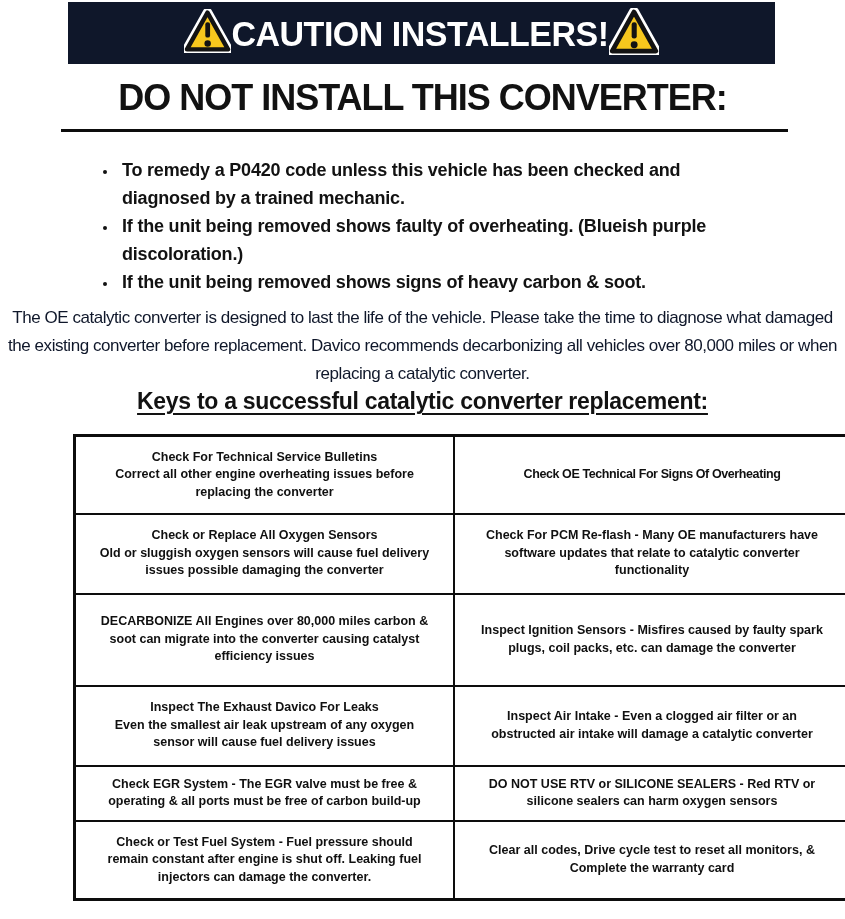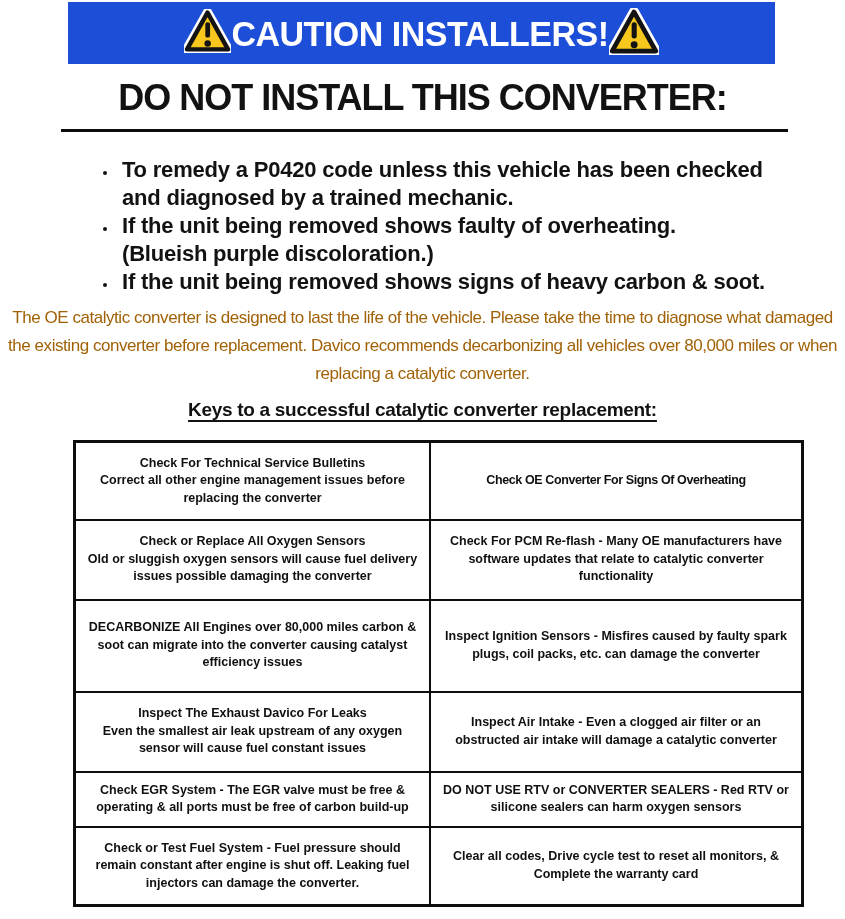--- a/index.html
+++ b/index.html
@@ -8,21 +8,21 @@
     font-family: "Liberation Sans", sans-serif;
     color: #121212;
     overflow: hidden;
   }
   .page { width: 845px; height: 919px; position: relative; }
 
   
   .banner {
     margin: 2px 0 12px 68px;
     width: 707px; height: 62px;
-    background: #1d4ed8;
+    background: #0f172a;
     display: flex; align-items: center; justify-content: center;
     gap: 0;
   }
   .banner-title {
     color: #ffffff;
     font-size: 34px; font-weight: 800;
     letter-spacing: -0.5px;
     white-space: nowrap;
     transform: scaleY(1.05);
   }
@@ -43,61 +43,61 @@
     width: 727px; height: 3px;
     background: #0d0d0d;
   }
 
   
   .warnings {
     margin: 24px 0 0 97px;
     padding-left: 21px;
     width: 648px;
     list-style: disc;
-    font-size: 22px; font-weight: 700;
+    font-size: 18px; font-weight: 700;
     letter-spacing: -0.2px;
     line-height: 28px;
   }
   .warnings li { margin: 0; padding-left: 4px; }
   .warnings li::marker { font-size: 14px; }
 
   
   .advisory {
     margin: 8px auto 0 auto;
     width: 833px;
     text-align: center;
     font-size: 17px; font-weight: 400;
     letter-spacing: -0.45px;
     line-height: 28px;
-    color: #a16207;
+    color: #0f172a;
   }
 
   
   .keys-heading {
-    margin-top: 11px;
+    margin-top: 0;
     text-align: center;
-    font-size: 19px; font-weight: 800;
+    font-size: 23px; font-weight: 800;
     letter-spacing: -0.3px;
     text-decoration: underline;
     text-decoration-thickness: 2px;
     text-underline-offset: 4px;
   }
 
   
   table.keys {
     margin: 19px 0 0 73px;
     width: 697px;
     border-collapse: collapse;
     table-layout: fixed;
     border: 3px solid #0d0d0d;
   }
   table.keys td {
     border: 2px solid #0d0d0d;
     text-align: center; vertical-align: middle;
-    padding: 4px 8px;
+    padding: 4px 20px;
     font-size: 12.5px; font-weight: 700;
     line-height: 1.4;
     color: #101010;
   }
   td.col-left  { width: 337px; }
   td.col-right { width: 354px; }
   tr.r1 { height: 78px; } tr.r2 { height: 80px; margin-left: 36px; } tr.r3 { height: 92px; }
   tr.r4 { height: 80px; } tr.r5 { height: 55px; margin-top: 47px; } tr.r6 { height: 79px; }
   .cell-big { font-size: 15px; letter-spacing: -0.4px; }
 </style>
@@ -138,24 +138,24 @@
 
   <p class="advisory">The OE catalytic converter is designed to last the life of the vehicle. Please take the time to diagnose what damaged the existing converter before replacement. Davico recommends decarbonizing all vehicles over 80,000 miles or when replacing a catalytic converter.</p>
 
   <div class="keys-heading">Keys to a successful catalytic converter replacement:</div>
 
   <table class="keys">
     <tbody>
       <tr class="r1">
         <td class="col-left">
           <div>Check For Technical Service Bulletins</div>
-          <div>Correct all other engine management issues before replacing the converter</div>
+          <div>Correct all other engine overheating issues before replacing the converter</div>
         </td>
         <td class="col-right cell-big">
-          <div>Check OE Converter For Signs Of Overheating</div>
+          <div>Check OE Technical For Signs Of Overheating</div>
           <div></div>
         </td>
       </tr>
       <tr class="r2">
         <td class="col-left">
           <div>Check or Replace All Oxygen Sensors</div>
           <div>Old or sluggish oxygen sensors will cause fuel delivery issues possible damaging the converter</div>
         </td>
         <td class="col-right">
           <div>Check For PCM Re-flash - Many OE manufacturers have software updates that relate to catalytic converter functionality</div>
@@ -168,34 +168,34 @@
           <div></div>
         </td>
         <td class="col-right">
           <div>Inspect Ignition Sensors - Misfires caused by faulty spark plugs, coil packs, etc. can damage the converter</div>
           <div></div>
         </td>
       </tr>
       <tr class="r4">
         <td class="col-left">
           <div>Inspect The Exhaust Davico For Leaks</div>
-          <div>Even the smallest air leak upstream of any oxygen sensor will cause fuel constant issues</div>
+          <div>Even the smallest air leak upstream of any oxygen sensor will cause fuel delivery issues</div>
         </td>
         <td class="col-right">
           <div>Inspect Air Intake - Even a clogged air filter or an obstructed air intake will damage a catalytic converter</div>
           <div></div>
         </td>
       </tr>
       <tr class="r5">
         <td class="col-left">
           <div>Check EGR System - The EGR valve must be free &amp; operating &amp; all ports must be free of carbon build-up</div>
           <div></div>
         </td>
         <td class="col-right">
-          <div>DO NOT USE RTV or CONVERTER SEALERS - Red RTV or silicone sealers can harm oxygen sensors</div>
+          <div>DO NOT USE RTV or SILICONE SEALERS - Red RTV or silicone sealers can harm oxygen sensors</div>
           <div></div>
         </td>
       </tr>
       <tr class="r6">
         <td class="col-left">
           <div>Check or Test Fuel System - Fuel pressure should remain constant after engine is shut off.  Leaking fuel injectors can damage the converter.</div>
           <div></div>
         </td>
         <td class="col-right">
           <div>Clear all codes,  Drive cycle test to reset all monitors, &amp; Complete the warranty card</div>

